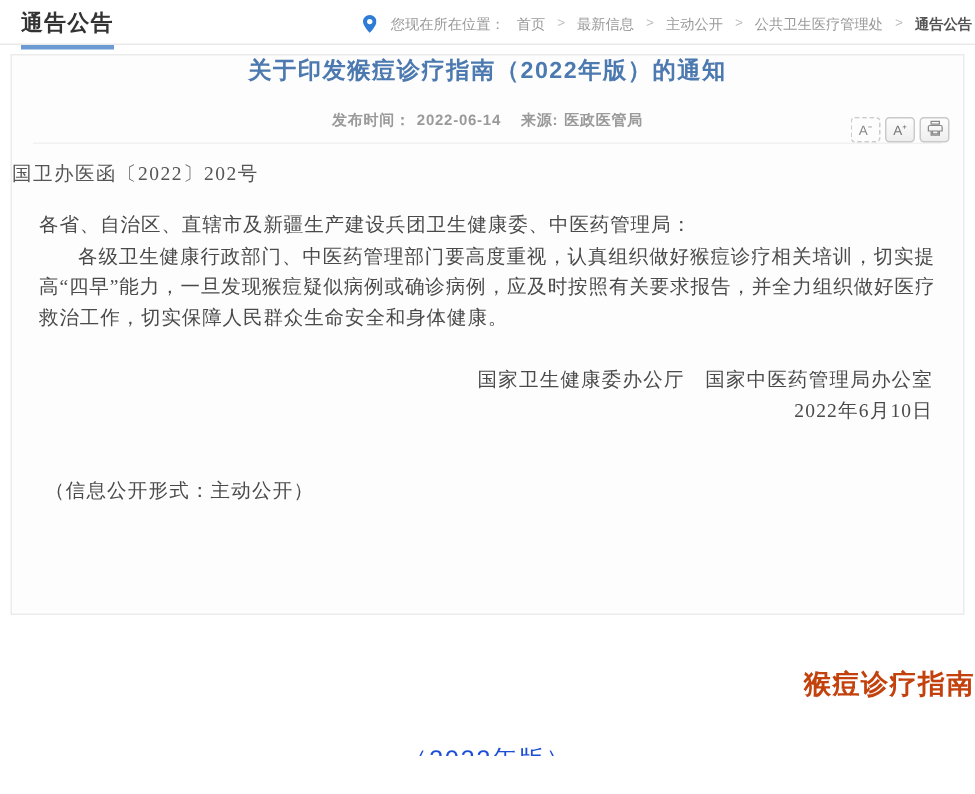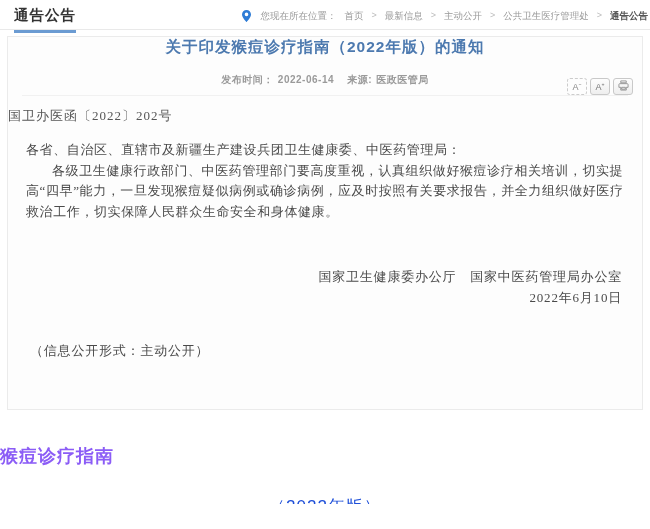--- a/index.html
+++ b/index.html
@@ -50,30 +50,30 @@
     margin-top:11px; text-align:left; padding-right:22px;
     font-family:"Liberation Serif", serif; font-size:13px; color:#555; letter-spacing:1px;
   }
 
   .body-text {
     margin:15px 18px 0 18px; font-family:"Liberation Serif", serif;
     font-size:13px; line-height:20.5px; color:#4a4a4a; letter-spacing:0.6px;
   }
   .body-text p.indent { text-indent:2em; }
 
-  .signature { margin-top:44px; padding-right:20px; text-align:right;
+  .signature { margin-top:20px; padding-right:20px; text-align:right;
     font-family:"Liberation Serif", serif; font-size:13px; line-height:21px; color:#4a4a4a; letter-spacing:0.8px; }
 
   .disclosure { margin-top:34px; padding-left:22px;
     font-family:"Liberation Serif", serif; font-size:13px; color:#4a4a4a; letter-spacing:0.8px; }
 
   
   .attach-title {
-    position:absolute; top:444px; left:0; right:0; text-align:left;
-    color:#8b5cf6; font-weight:bold; font-size:18px; letter-spacing:1px;
+    position:absolute; top:444px; left:0; right:0; text-align:right;
+    color:#c2410c; font-weight:bold; font-size:18px; letter-spacing:1px;
   }
   .attach-subtitle {
     position:absolute; top:495px; left:0; right:0; text-align:center;
     color:#1d4ed8; font-weight:normal; font-size:17px; letter-spacing:1px;
   }
 </style>
 </head>
 <body>
 
 <div class="page">

